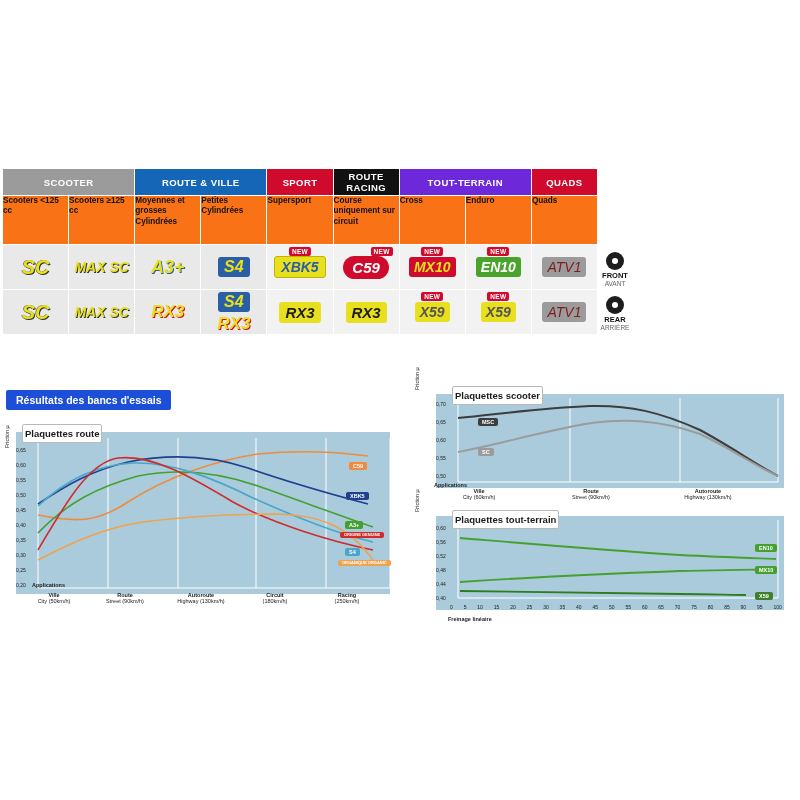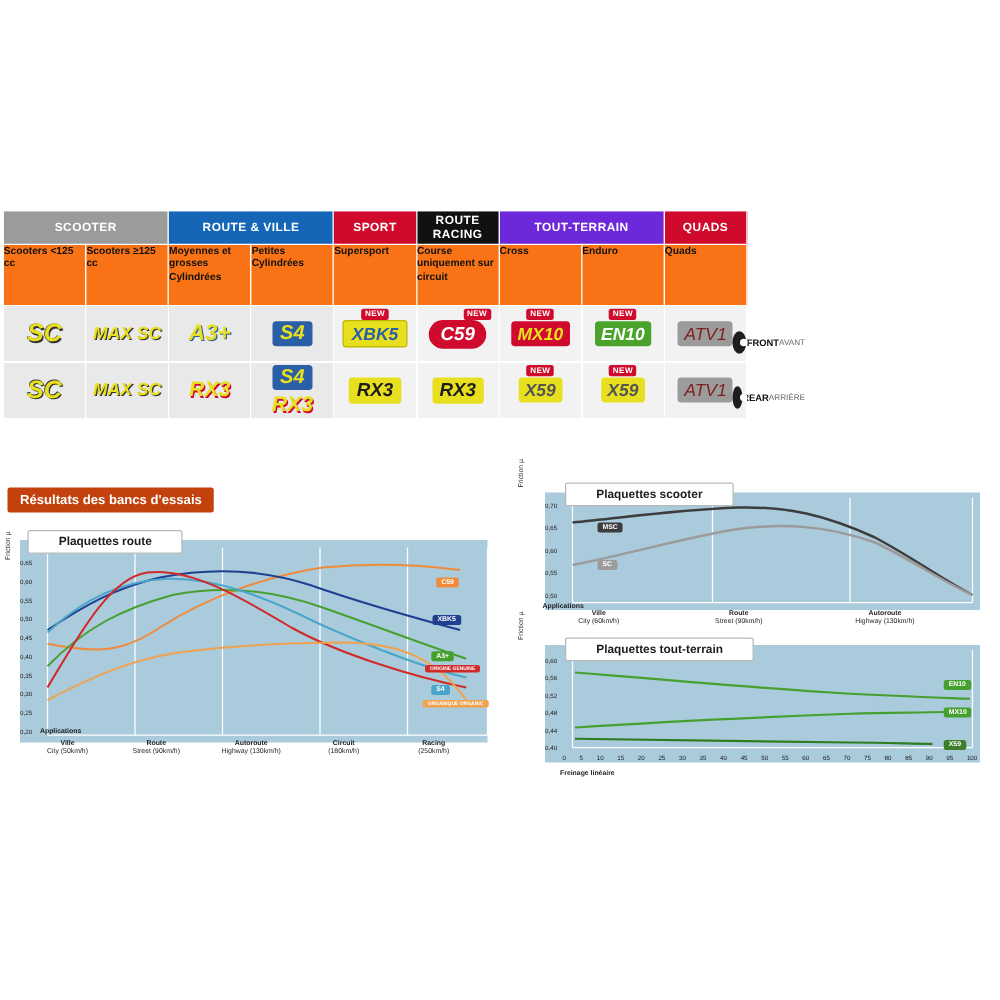--- a/index.html
+++ b/index.html
@@ -32,33 +32,33 @@
   .en{display:inline-block;background:#4aa32a;color:#ffffff;font-size:14px;font-style:italic;font-weight:bold;padding:2px 5px;border-radius:3px;}
   .atv{display:inline-block;background:#9b9b9b;color:#7f1d1d;font-size:14px;font-style:italic;font-weight:normal;padding:2px 5px;border-radius:3px;}
   .rx3{font-size:17px;color:#e8e01f;text-shadow:1px 1px 0 #cf0a2c;}
   .rx3b{display:inline-block;background:#e8e01f;color:#1d1d1d;font-size:15px;font-style:italic;font-weight:bold;padding:2px 6px;border-radius:3px;}
   .x59{display:inline-block;background:#e8e01f;color:#555;font-size:14px;font-style:italic;font-weight:bold;padding:2px 5px;border-radius:3px;}
   .newtag{position:absolute;top:2px;left:50%;transform:translateX(-50%);background:#cf0a2c;color:#fff;font-size:6.5px;font-weight:bold;font-style:normal;padding:1px 3px;border-radius:2px;letter-spacing:.3px;}
   .stack .b{display:block;margin:1px auto;}
 
   
   .fr{position:absolute;left:586px;top:252px;width:58px;text-align:center;font-size:7px;}
-  .fr .cell{height:44px;display:flex;flex-direction:row;align-items:center;justify-content:center;}
+  .fr .cell{height:44px;display:flex;flex-direction:column;align-items:center;}
   .disc{width:18px;height:18px;border-radius:50%;background:#1d1d1d;position:relative;}
   .disc:after{content:"";position:absolute;left:6px;top:6px;width:6px;height:6px;border-radius:50%;background:#fff;}
   .disc.rear{background:#1d1d1d;}
   .fr .lbl{font-weight:bold;font-size:7.5px;color:#111;margin-top:1px;}
   .fr .lbl2{font-size:6.5px;color:#666;}
 
   
-  .sectitle{position:absolute;left:6px;top:390px;background:#c2410c;color:#fff;font-size:10.5px;font-weight:bold;padding:4px 10px;border-radius:2px;}
+  .sectitle{position:absolute;left:6px;top:390px;background:#1d4ed8;color:#fff;font-size:10.5px;font-weight:bold;padding:4px 10px;border-radius:2px;}
 
   
   .panel{position:absolute;background:#a9cbdc;}
-  .ptitle{position:absolute;background:#ffffff;border:1px solid #b9b9b9;color:#1b1b1b;font-size:9.5px;font-weight:bold;padding:3px 24px;border-radius:2px;z-index:5;text-align:right;}
+  .ptitle{position:absolute;background:#ffffff;border:1px solid #b9b9b9;color:#1b1b1b;font-size:9.5px;font-weight:bold;padding:3px 2px;border-radius:2px;z-index:5;text-align:right;}
   .axlabel{position:absolute;font-size:5.5px;color:#1b1b1b;}
   .appslabel{position:absolute;font-size:5.5px;color:#1b1b1b;font-weight:bold;}
   .xtick{position:absolute;font-size:5.5px;color:#1b1b1b;text-align:center;line-height:1.15;}
   .xtick b{font-weight:bold;}
   .curvelab{position:absolute;font-size:5.5px;font-weight:bold;color:#fff;padding:1px 4px;border-radius:2px;white-space:nowrap;}
 
   svg{display:block;}
 </style>
 </head>
 <body>

